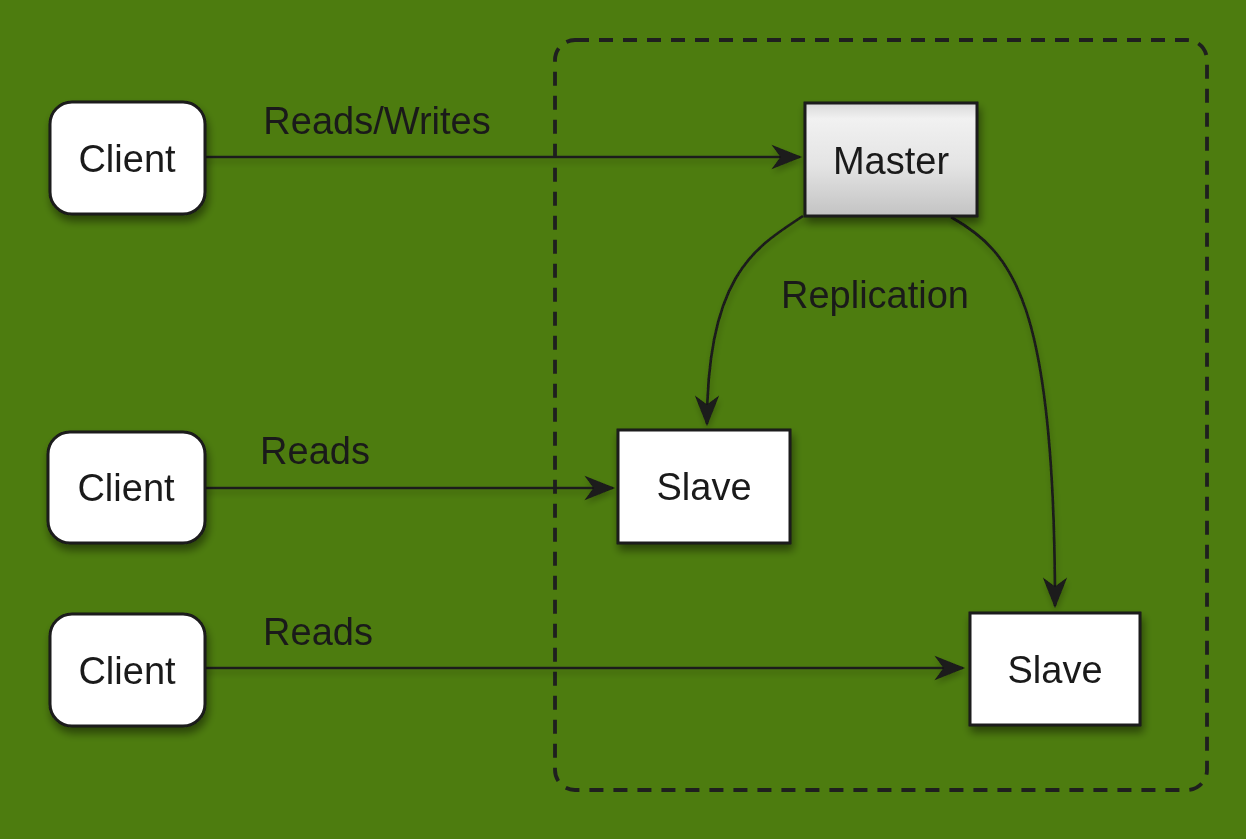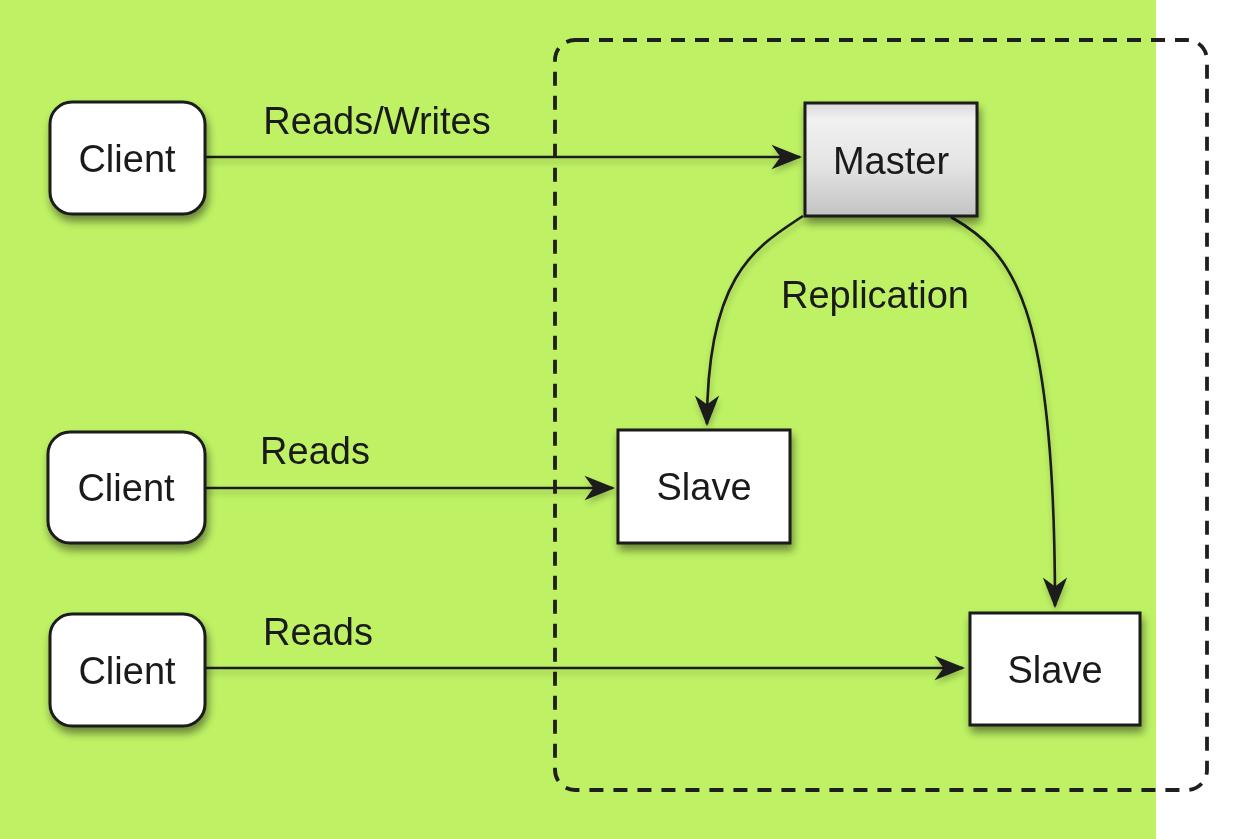--- a/index.html
+++ b/index.html
@@ -5,24 +5,24 @@
   html, body {
     margin: 0;
     padding: 0;
     background: #ffffff;
     width: 1246px;
     height: 839px;
     overflow: hidden;
     font-family: "Liberation Sans", sans-serif;
   }
   .diagram-wrap {
-    width: 1156px;
+    width: 1246px;
     height: 839px;
     position: relative;
-    background: #bef264;
+    background: #4d7c0f;
     text-align: center;
   }
   svg { display: block; }
   .node-label, .edge-label {
     font-family: "Liberation Sans", sans-serif;
     font-size: 38px;
     fill: #1a1a1a;
   }
   .edge-line {
     stroke: #1a1a1a;

